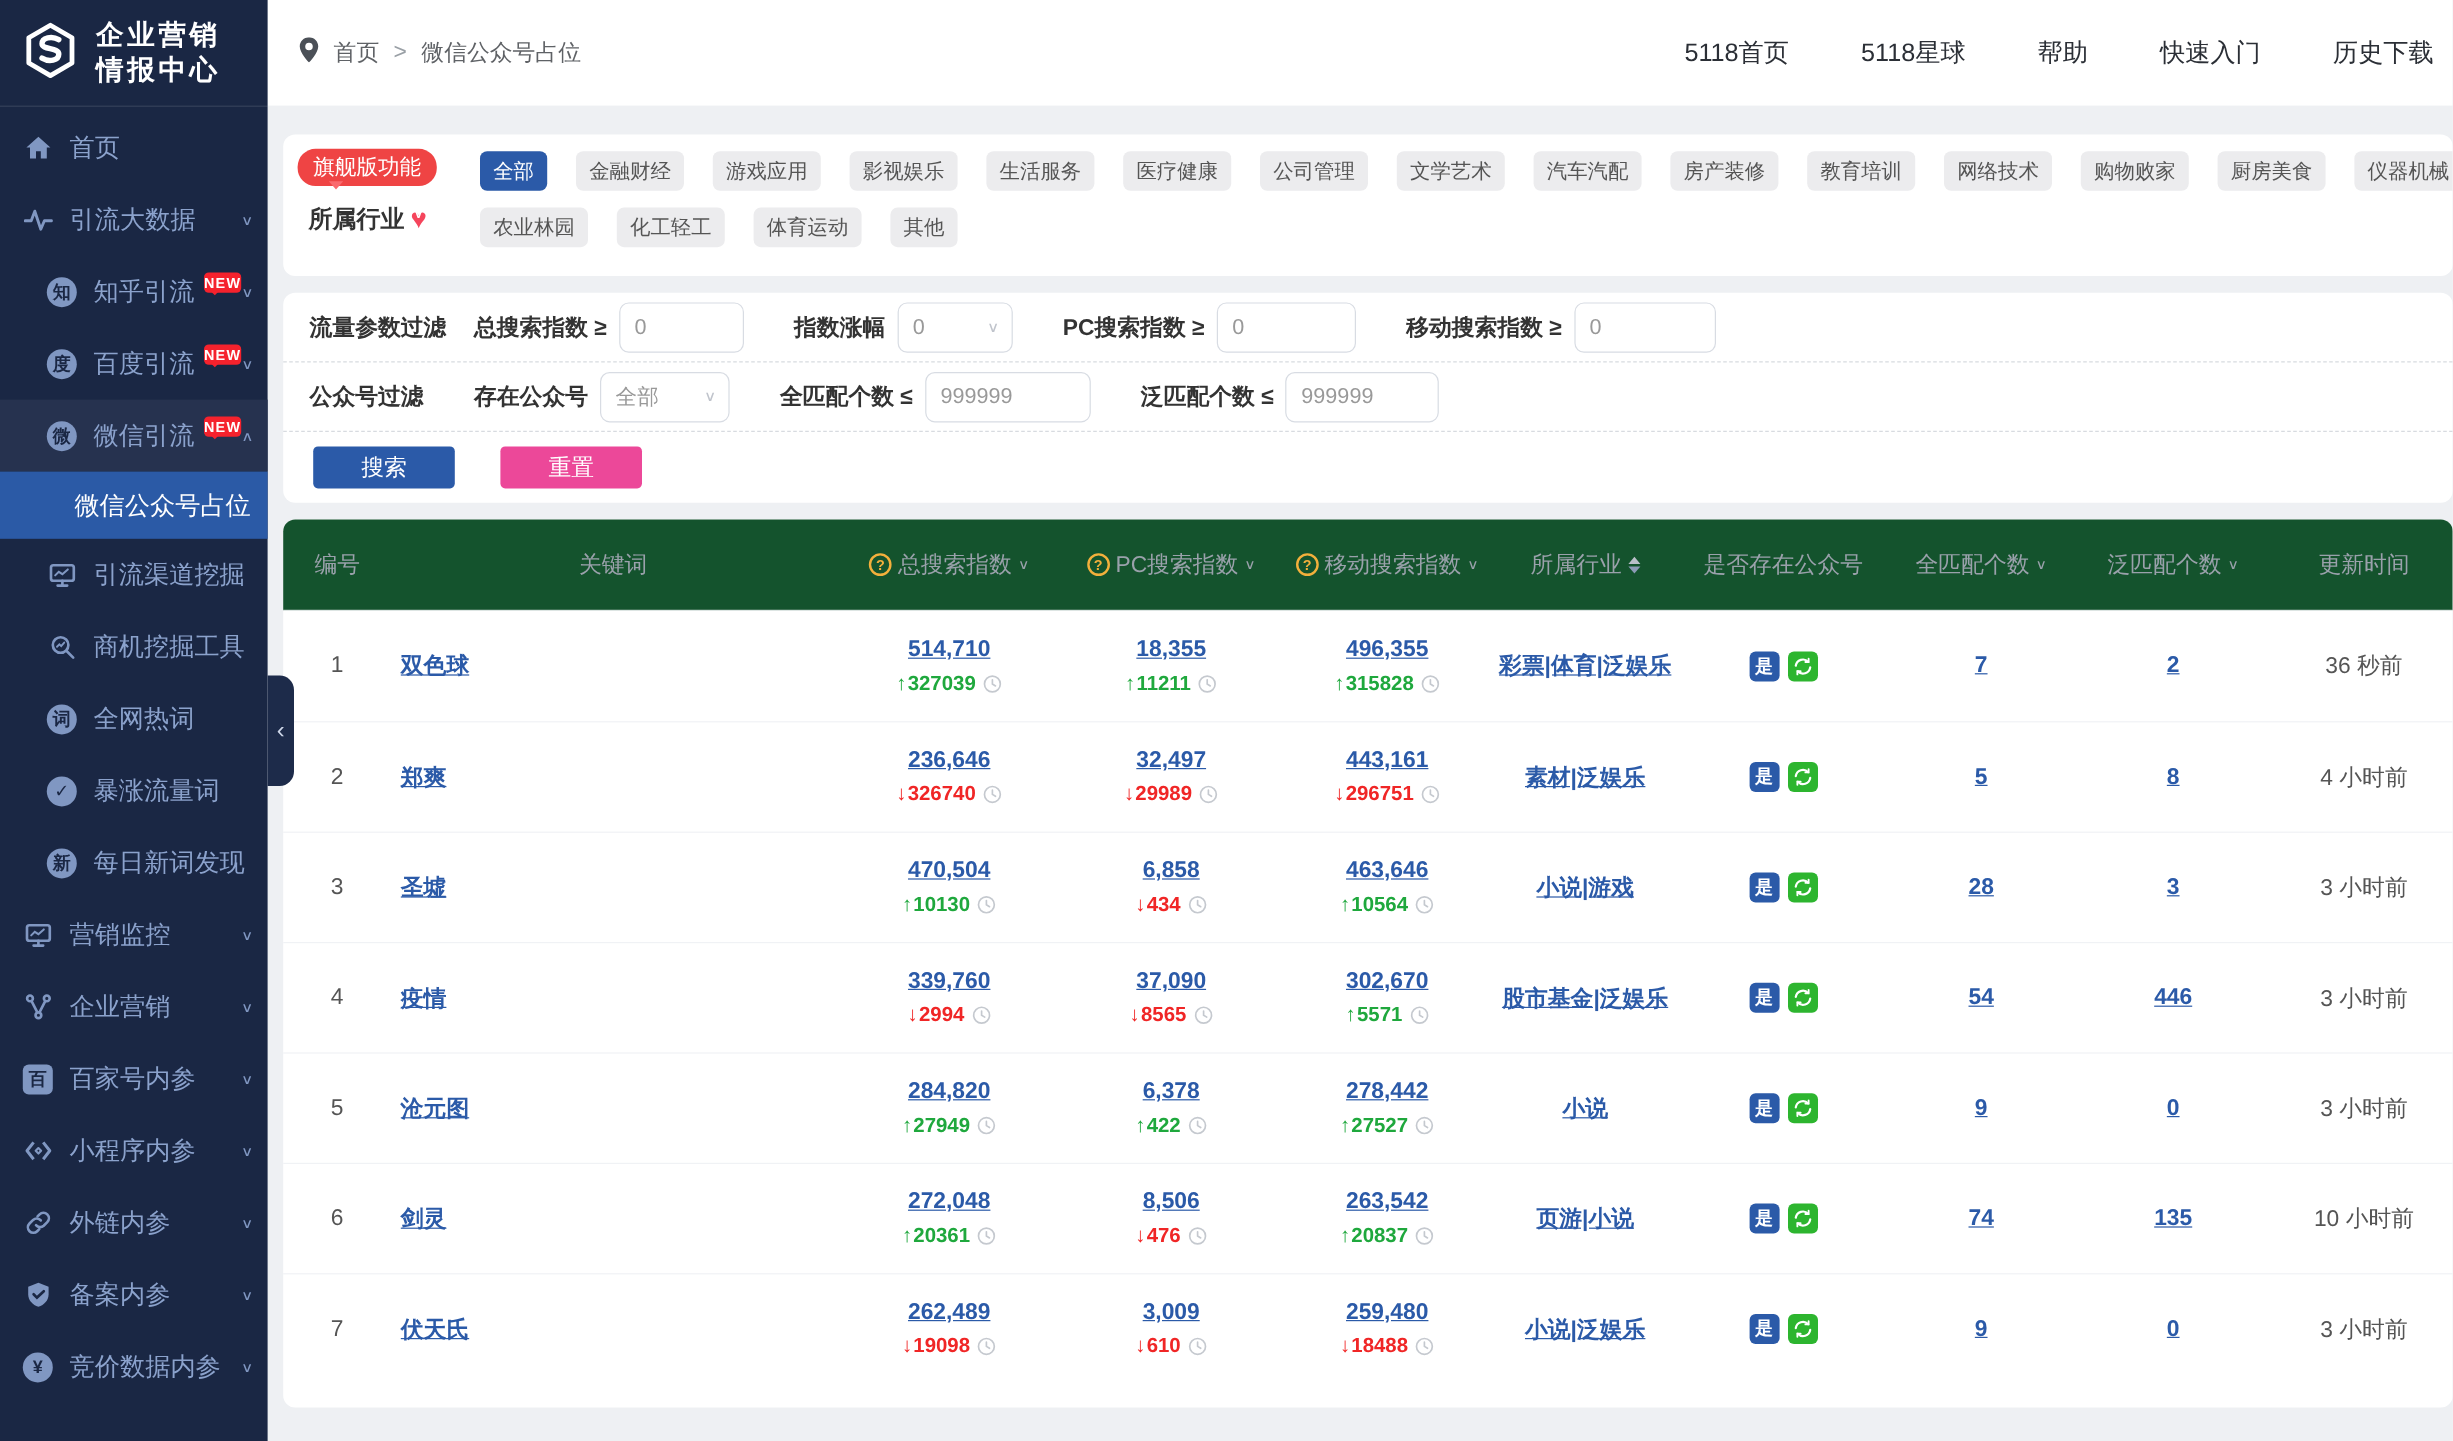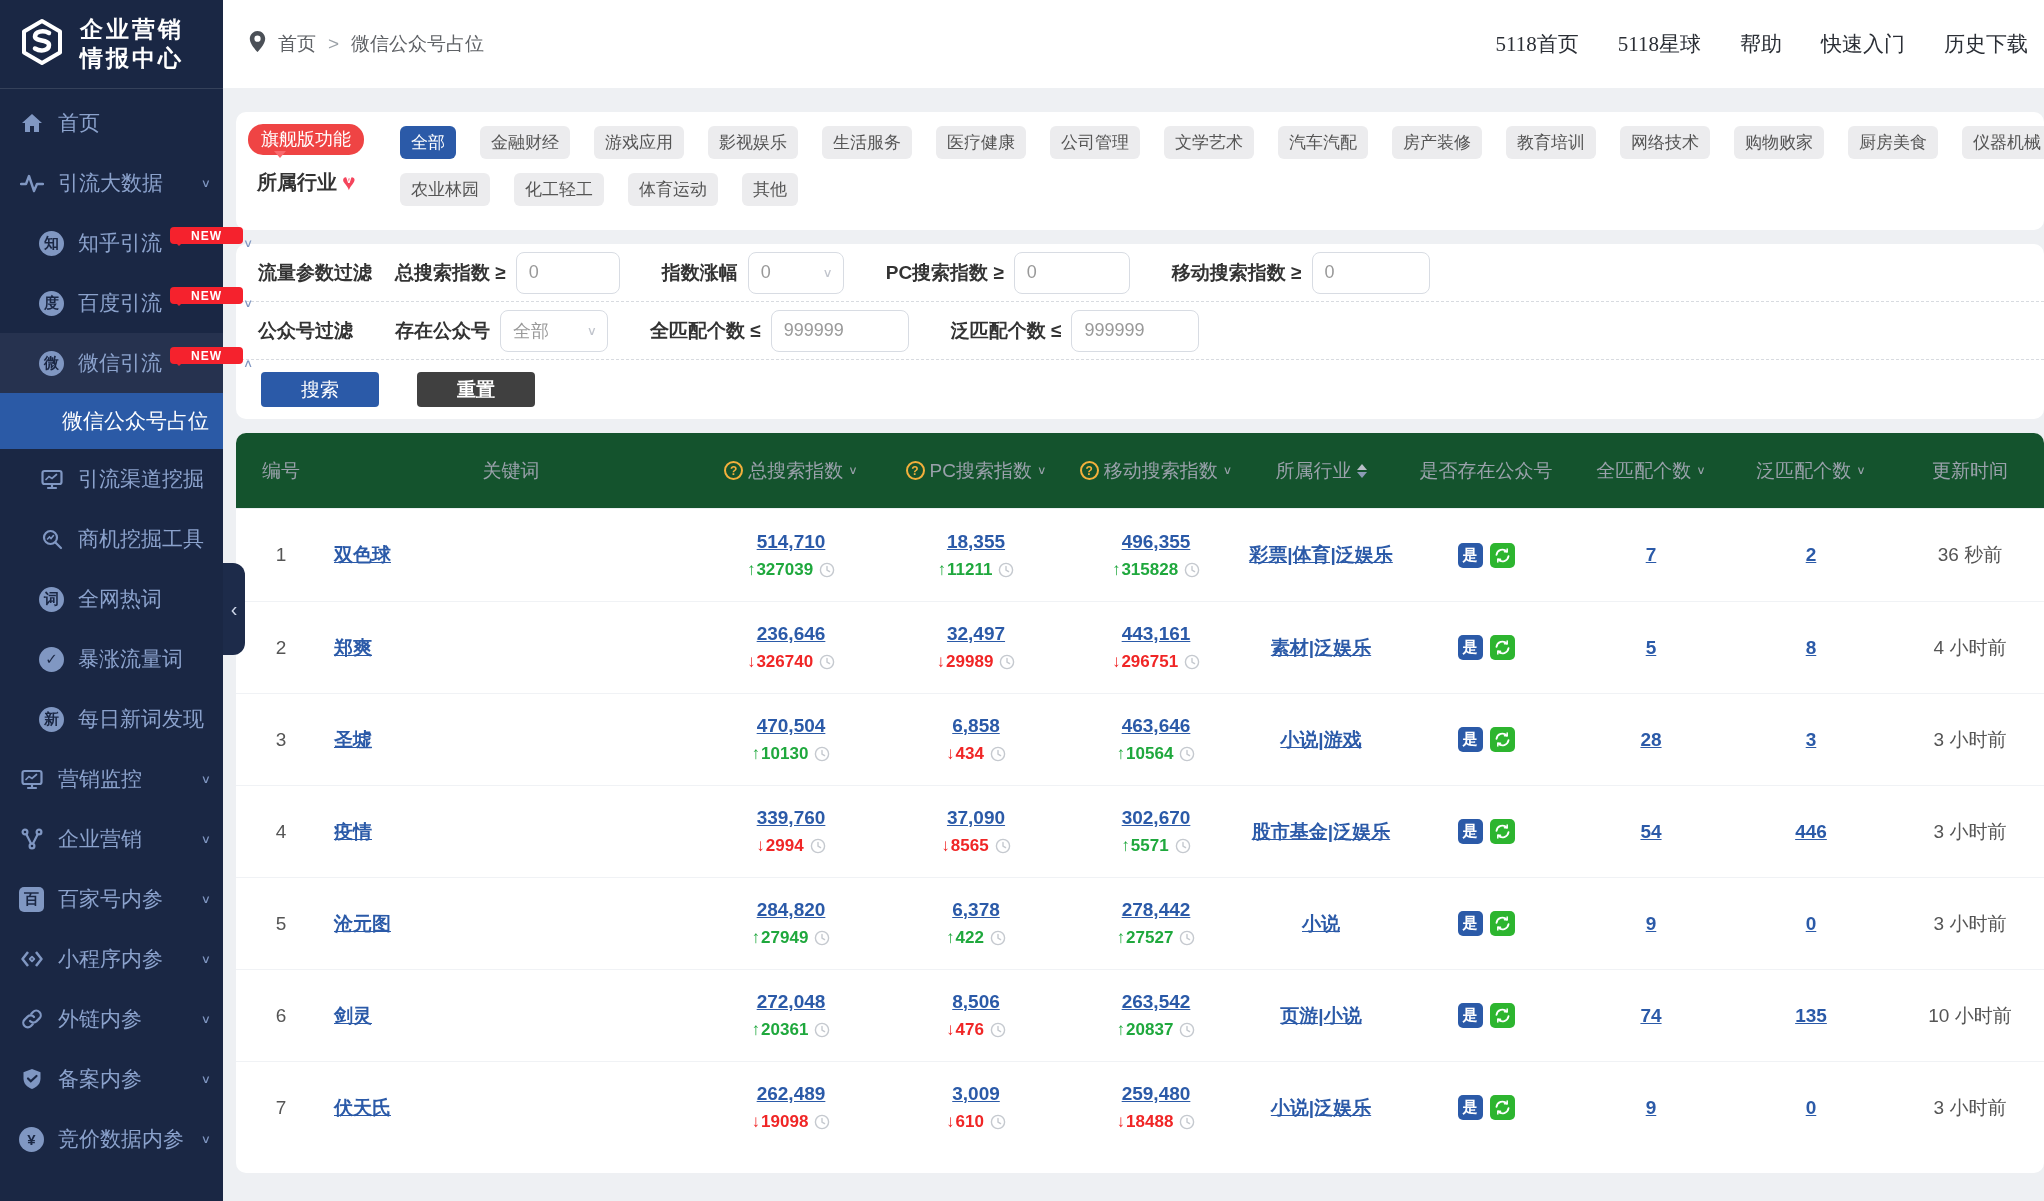--- a/index.html
+++ b/index.html
@@ -15,33 +15,33 @@
   .side-nav { padding-top:4px; }
   .side-item { display:flex; align-items:center; height:60px; padding:0 12px 0 18px; color:#8ba2cc; font-size:21px; cursor:pointer; white-space:nowrap; }
   .side-item .icon { width:27px; display:inline-flex; justify-content:center; margin-right:13px; color:#8097c2; flex:none; }
   .side-item.lvl2 { padding-left:38px; }
   .side-item.lvl3 { padding-left:62px; height:56px; }
   .side-item.parent-active { background:#26324f; }
   .side-item.active { background:#2b5aa6; color:#fff; }
   .chev { margin-left:auto; font-size:14px; color:#8097c2; transform:scaleY(.8); }
   .cicon { width:25px; height:25px; border-radius:50%; background:#8097c2; color:#1a2744; font-size:15px; display:inline-flex; align-items:center; justify-content:center; font-weight:bold; }
   .cicon.sq { border-radius:5px; }
-  .new-badge { background:#f5222d; color:#fff; font-size:12px; font-weight:bold; padding:2px 21px 1px; border-radius:4px; margin-left:8px; position:relative; top:-8px; letter-spacing:1px; flex:none; }
+  .new-badge { background:#f5222d; color:#fff; font-size:12px; font-weight:bold; padding:2px 0 1px; border-radius:4px; margin-left:8px; position:relative; top:-8px; letter-spacing:1px; flex:none; }
   .new-badge::after { content:''; position:absolute; left:5px; bottom:-6px; border:4px solid transparent; border-top-color:#f5222d; }
 
   
   .collapse-tab { position:absolute; left:223px; top:563px; width:22px; height:92px; background:#1d2b4a; border-radius:0 12px 12px 0; z-index:4; display:flex; align-items:center; justify-content:center; cursor:pointer; }
   .collapse-arrow { color:#cfd8ea; font-size:20px; line-height:1; }
 
   
   .main { position:absolute; left:223px; top:0; right:0; height:100%; }
   .topbar { height:88px; background:#fff; display:flex; align-items:center; padding:0 10px 0 26px; }
   .breadcrumb { display:flex; align-items:center; gap:12px; font-size:19px; color:#5f6266; }
   .bc-sep { color:#9aa0a6; }
-  .top-links { margin-left:auto; display:flex; gap:39px; padding-right:6px;font-family:Liberation Serif, serif; }
+  .top-links { margin-left:auto; display:flex; gap:60px; padding-right:6px; }
   .top-link { font-size:21px; color:#2b2f36; cursor:pointer; text-decoration:none; white-space:nowrap; }
 
   .content { padding:24px 0 0 13px; }
   .panel { background:#fff; border-radius:10px; margin-bottom:14px; }
 
   
   .panel-industry { display:flex; padding:12px 16px 10px 12px; }
   .ind-left { width:152px; flex:none; }
   .flag-badge { display:inline-block; background:#ef4444; color:#fff; font-size:18px; padding:3px 13px 4px; border-radius:15px; position:relative; }
   .flag-badge::after { content:''; position:absolute; left:26px; bottom:-9px; border:6px solid transparent; border-top:7px solid #fa6a6e; }
@@ -61,21 +61,21 @@
   .flabel { font-weight:bold; font-size:19px; color:#333; margin-right:10px; white-space:nowrap; }
   .flabel.ml { margin-left:42px;text-align:right; }
   .finput { height:42px; border:1px solid #d8dce3; border-radius:8px; padding:0 12px; font-size:18px; color:#999; background:#fff; outline:none; font-family:inherit; }
   .w-keyword{width:232px}.w-num{width:104px}.w-pc{width:116px}.w-mob{width:118px}.w-full{width:138px}.w-fuzzy{width:128px}
   .fselect { display:inline-flex; align-items:center; justify-content:space-between; height:42px; border:1px solid #d8dce3; border-radius:8px; padding:0 10px 0 12px; font-size:18px; color:#999; background:#fff; cursor:pointer; }
   .w-trend{width:96px}.w-exists{width:108px}
   .sel-arrow { color:#c0c4cc; font-size:14px; transform:scaleY(.85); }
   .fbuttons { display:flex; align-items:center; gap:38px; height:59px; padding-left:25px; }
   .btn { width:118px; height:35px; border:none; border-radius:4px; font-size:19px; color:#fff; cursor:pointer; font-family:inherit; }
   .btn-search { background:#2b5aa8; }
-  .btn-reset { background:#404040;font-weight:bold; }
+  .btn-reset { background:#ec4899; }
 
   
   .panel-table { --cols:90px 370px 190px 180px 180px 150px 180px 150px 170px 148px; padding-bottom:20px; min-height:712px; }
   .thead { display:grid; grid-template-columns:var(--cols); height:76px; align-items:center; background:#14532d; border-bottom:1px solid #edf0f3; border-radius:10px 10px 0 0; }
   .th { display:flex; justify-content:center; align-items:center; gap:5px; font-size:19px; color:#9aa1ab; white-space:nowrap; }
   .qico { width:19px; height:19px; border-radius:50%; border:2px solid #f3b03c; color:#f3b03c; display:inline-flex; align-items:center; justify-content:center; font-size:12px; font-weight:bold; flex:none; cursor:pointer; }
   .sort { color:#9aa1ab; font-size:13px; cursor:pointer; transform:scaleY(.85); }
   .sort-both { display:inline-flex; flex-direction:column; align-items:center; gap:2px; cursor:pointer; }
   .tri { width:0; height:0; border-left:5px solid transparent; border-right:5px solid transparent; }
   .tri.up { border-bottom:6px solid #b9bfc8; }

